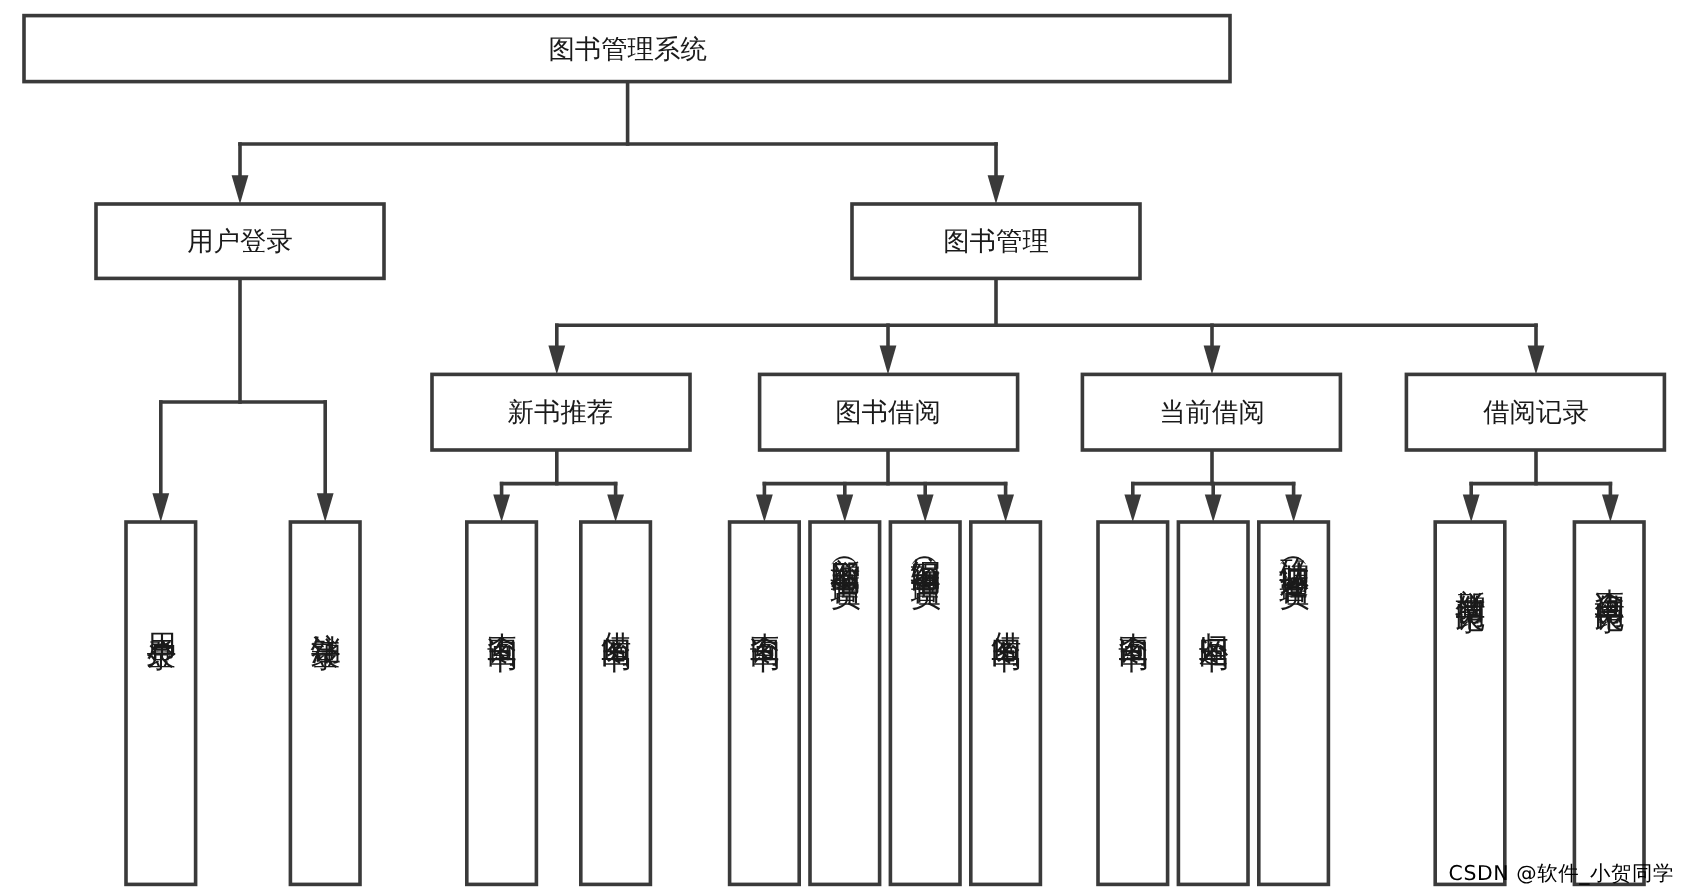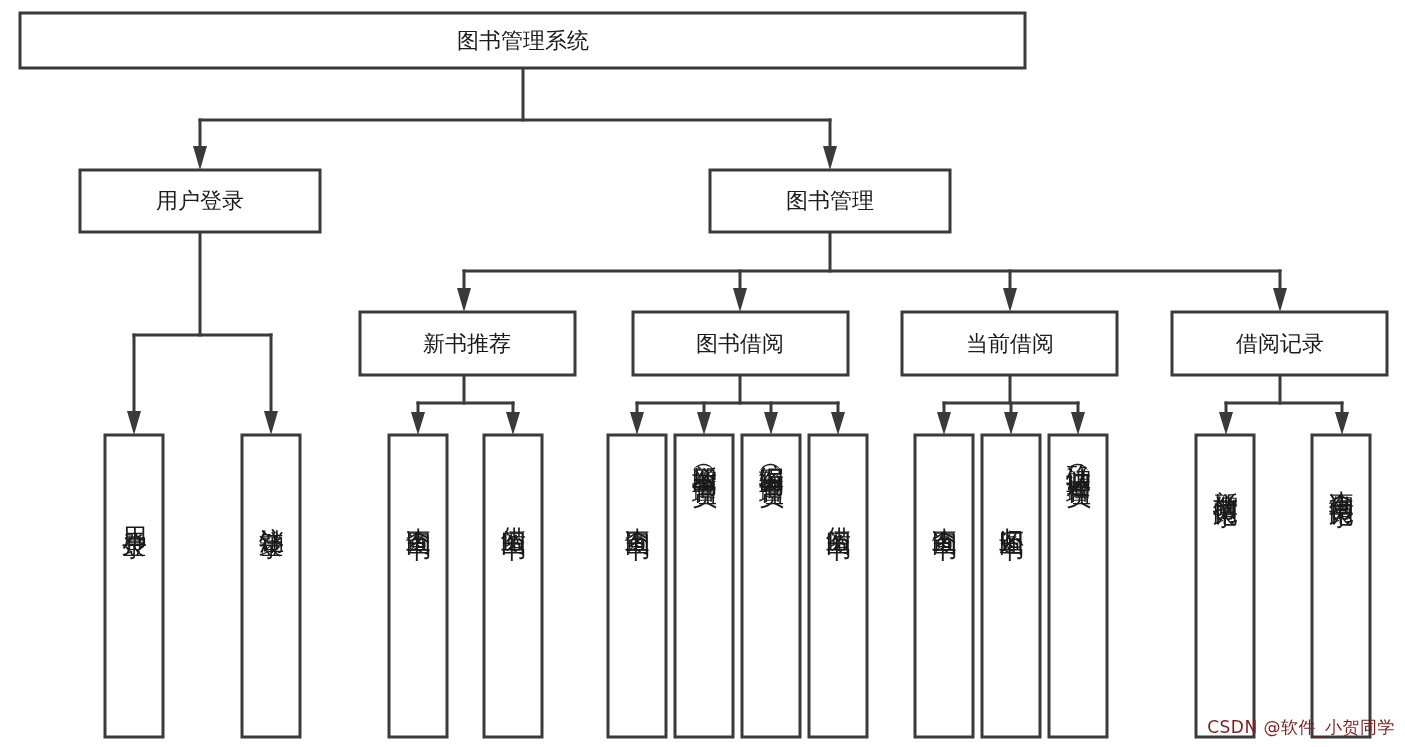--- a/index.html
+++ b/index.html
@@ -64,21 +64,21 @@
     letter-spacing: 3px;
     color: #1a1a1a;
     white-space: nowrap;
   }
   .watermark {
     position: absolute;
     right: 10px;
     bottom: 8px;
     font-family: "DejaVu Sans", "Liberation Sans", sans-serif;
     font-size: 17px;
-    color: #7f1d1d;
+    color: #000000;
     letter-spacing: 0.5px;
     white-space: nowrap;
   }
 </style>
 </head>
 <body>
 
 <div id="diagram-root">
 
   <svg id="tree-svg" viewBox="0 0 1405 747">

